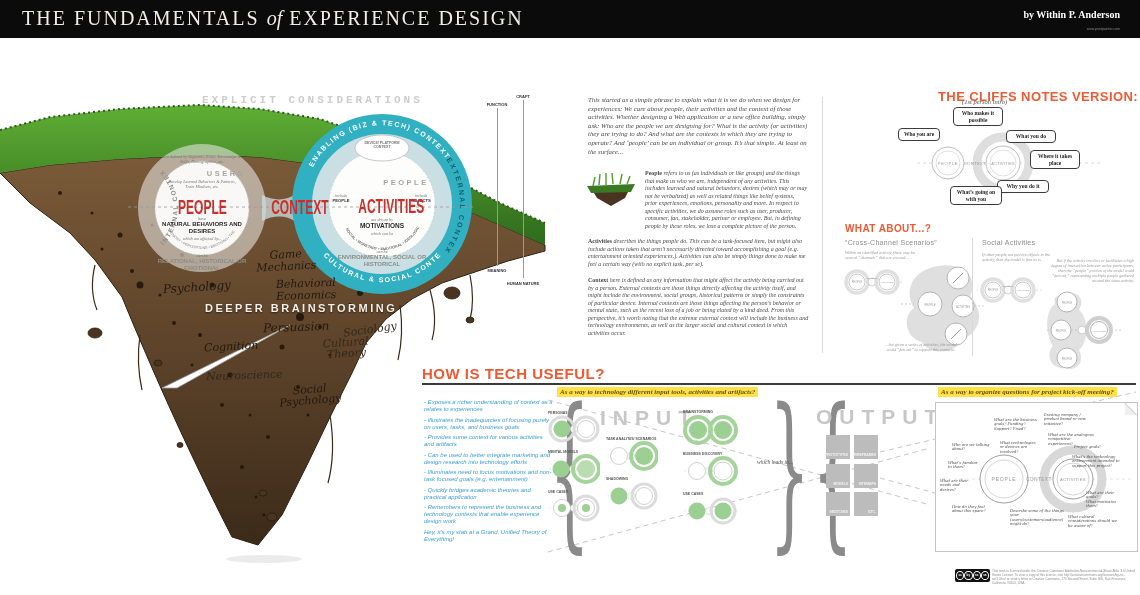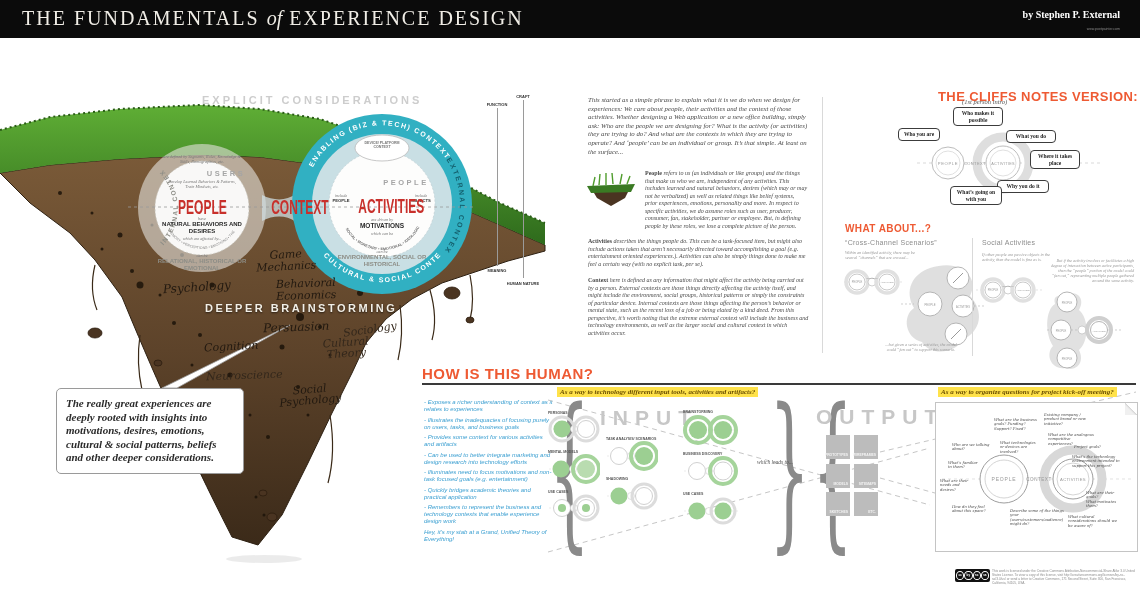--- a/index.html
+++ b/index.html
@@ -64,21 +64,21 @@
 <body>
 
 <div class="poster">
 
   <div class="hdr">
     <div class="hdr-title">
       <span>THE FUNDAMENTALS</span>
       <span class="of">of</span>
       <span>EXPERIENCE DESIGN</span>
     </div>
-    <div class="byline">by Stephen P. External</div>
+    <div class="byline">by Within P. Anderson</div>
     <div class="site">www.poetpainter.com</div>
   </div>
 
 
   <svg class="abs" style="left:0;top:85px;" width="560" height="480" viewBox="0 0 560 480">
     <defs>
       <linearGradient id="gg" x1="0" y1="0" x2="0" y2="1">
         <stop offset="0" stop-color="#5fae35"></stop>
           <stop offset="1" stop-color="#2e6a1c"></stop>
       </linearGradient>
@@ -174,21 +174,21 @@
     <text font-size="6.5" font-weight="bold" letter-spacing="1.5" fill="#8d8d86">
       <textPath href="#ringLeft" startOffset="2">INTERNAL CONTEXT</textPath></text>
     <text font-size="3.6" fill="#8a8a8a">
       <textPath href="#arcP" startOffset="1">MEMORY • PERCEPTIONS • EMOTIONS • THE NON-CONSCIOUS</textPath></text>
     <text font-size="3.8" fill="#6f6f6f" font-weight="bold">
       <textPath href="#arcA" startOffset="1">SOCIAL • MONETARY • EMOTIONAL • IDEOLOGICAL</textPath></text>
 
     <polygon points="162,303 177,303 290,240" fill="#ffffff" stroke="#9a9a9a" stroke-width=".8"></polygon>
   </svg>
 
-  <div class="abs bigcap" style="left:202px;top:94px;">EXPLICIT CONSIDERATIONS</div>
+  <div class="abs bigcap" style="left:202px;top:94px;font-family:Liberation Mono, monospace;">EXPLICIT CONSIDERATIONS</div>
   <div class="abs bigcap" style="left:205px;top:302px;color:#f2efe7;letter-spacing:2.5px;text-shadow:0 1px 2px rgba(0,0,0,.6);">DEEPER BRAINSTORMING</div>
 
   <div class="abs ctr tinyi" style="left:162px;top:154px;width:80px;">are defined by Segments, Roles, Knowledge &amp; Skills, Demographics, etc.</div>
   <div class="abs ctr graycap" style="left:162px;top:169px;width:80px;">USERS</div>
   <div class="abs ctr tinyi" style="left:164px;top:179px;width:76px;">Develop Learned Behaviors &amp; Patterns, Train Mindsets, etc.</div>
   <div class="abs ctr" style="left:172px;top:198px;width:60px;">
     <span class="redname">PEOPLE</span></div>
   <div class="abs ctr tinyi" style="left:182px;top:216px;width:40px;">have</div>
   <div class="abs ctr" style="left:162px;top:221px;width:80px;font-size:6px;font-weight:bold;color:#2a2a2a;line-height:7px;">NATURAL BEHAVIORS AND DESIRES</div>
   <div class="abs ctr tinyi" style="left:172px;top:236px;width:60px;">which are affected by...</div>
@@ -226,21 +226,20 @@
   <div class="abs soilword" style="left:206px;top:369px;font-size:11px;transform:rotate(-2deg);color:#33271b;">Neuroscience</div>
   <div class="abs soilword ctr" style="left:278px;top:384px;width:64px;font-size:11px;line-height:11px;transform:rotate(-5deg);">Social Psychology</div>
 
   <div class="vline" style="left:497px;top:108px;height:158px;"></div>
   <div class="plbl" style="left:497px;top:102px;">FUNCTION</div>
   <div class="plbl" style="left:497px;top:268px;">MEANING</div>
   <div class="vline" style="left:523px;top:100px;height:178px;"></div>
   <div class="plbl" style="left:523px;top:94px;">CRAFT</div>
   <div class="plbl" style="left:523px;top:281px;">HUMAN NATURE</div>
 
-  <div class="callout">The really great experiences are deeply rooted with insights into motivations, desires, emotions, cultural &amp; social patterns, beliefs and other deeper considerations.</div>
 
   <div class="para" style="left:588px;top:96px;width:224px;font-size:6.8px;line-height:8.6px;">This started as a simple phrase to explain what it is we do when we design for experiences: We care about people, their activities and the context of those activities. Whether designing a Web application or a new office building, simply ask: Who are the people we are designing for? What is the activity (or activities) they are trying to do? And what are the contexts in which they are trying to operate? And ‘people’ can be an individual or group. It’s that simple. At least on the surface...</div>
   <svg class="abs" style="left:585px;top:166px;" width="52" height="42" viewBox="0 0 52 42">
     <polygon points="6,22 46,20 40,32 26,40 12,32" fill="#4a3421"></polygon>
     <polygon points="2,20 50,18 46,26 6,27" fill="#3a7a23"></polygon>
     <g stroke="#4f9c2c" stroke-width="1.4">
         <path d="M8,20 l2,-9"></path>
         <path d="M14,19 l1,-11"></path>
         <path d="M21,19 l0,-12"></path>
         <path d="M28,18 l-1,-11"></path>
@@ -324,21 +323,21 @@
     <circle cx="16" cy="40" r="10" fill="#fff" stroke="#b5b5b5" stroke-width="1"></circle>
     <text x="16" y="41.5" text-anchor="middle" font-size="2.6" fill="#999">PEOPLE</text>
     <circle cx="22" cy="68" r="10" fill="#fff" stroke="#b5b5b5" stroke-width="1"></circle>
     <text x="22" y="69.5" text-anchor="middle" font-size="2.6" fill="#999">PEOPLE</text>
     <circle cx="37" cy="40" r="4" fill="#fff" stroke="#bbb" stroke-width=".7"></circle>
     <circle cx="54" cy="40" r="12" fill="none" stroke="#cfcfcf" stroke-width="4"></circle>
     <circle cx="54" cy="40" r="8.5" fill="#fff" stroke="#b5b5b5" stroke-width="1"></circle>
     <text x="54" y="41.5" text-anchor="middle" font-size="2.4" fill="#999">ACTIVITIES</text>
   </svg>
 
-  <div class="abs orange" style="left:422px;top:365px;font-size:15px;letter-spacing:.5px;">HOW IS THIS HUMAN?</div>
+  <div class="abs orange" style="left:422px;top:365px;font-size:15px;letter-spacing:.5px;">HOW IS TECH USEFUL?</div>
   <div class="divline" style="left:422px;top:383px;width:714px;height:1.6px;background:#3a3a3a;"></div>
   <div class="hl" style="left:557px;top:387px;">As a way to technology different input tools, activities and artifacts?</div>
   <div class="hl" style="left:938px;top:387px;">As a way to organize questions for project kick-off meeting?</div>
 
   <div class="bullets">
     <div>- Exposes a richer understanding of context as it relates to experiences</div>
     <div>- Illustrates the inadequacies of focusing purely on users, tasks, and business goals</div>
     <div>- Provides some context for various activities and artifacts</div>
     <div>- Can be used to better integrate marketing and design research into technology efforts</div>
     <div>- Illuminates need to focus motivations and non-task focused goals (e.g. entertainment)</div>

